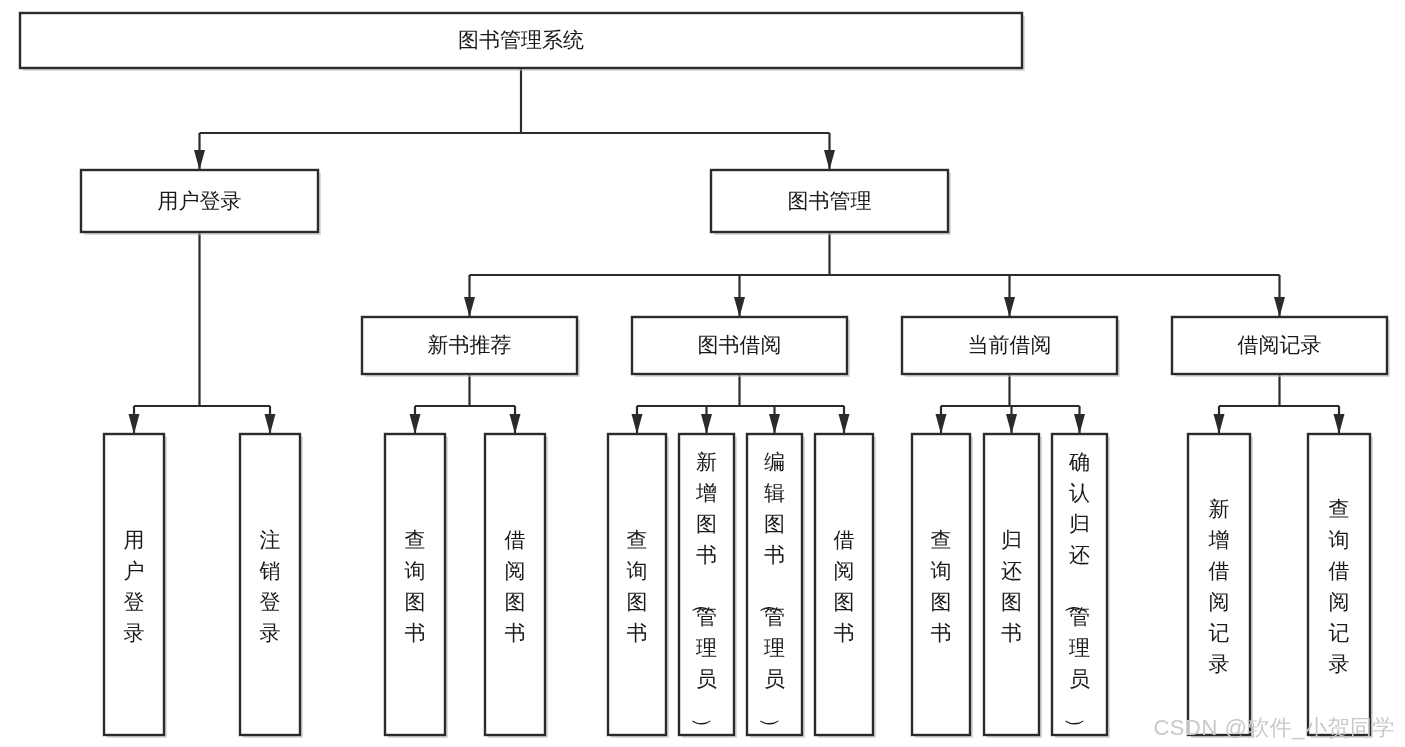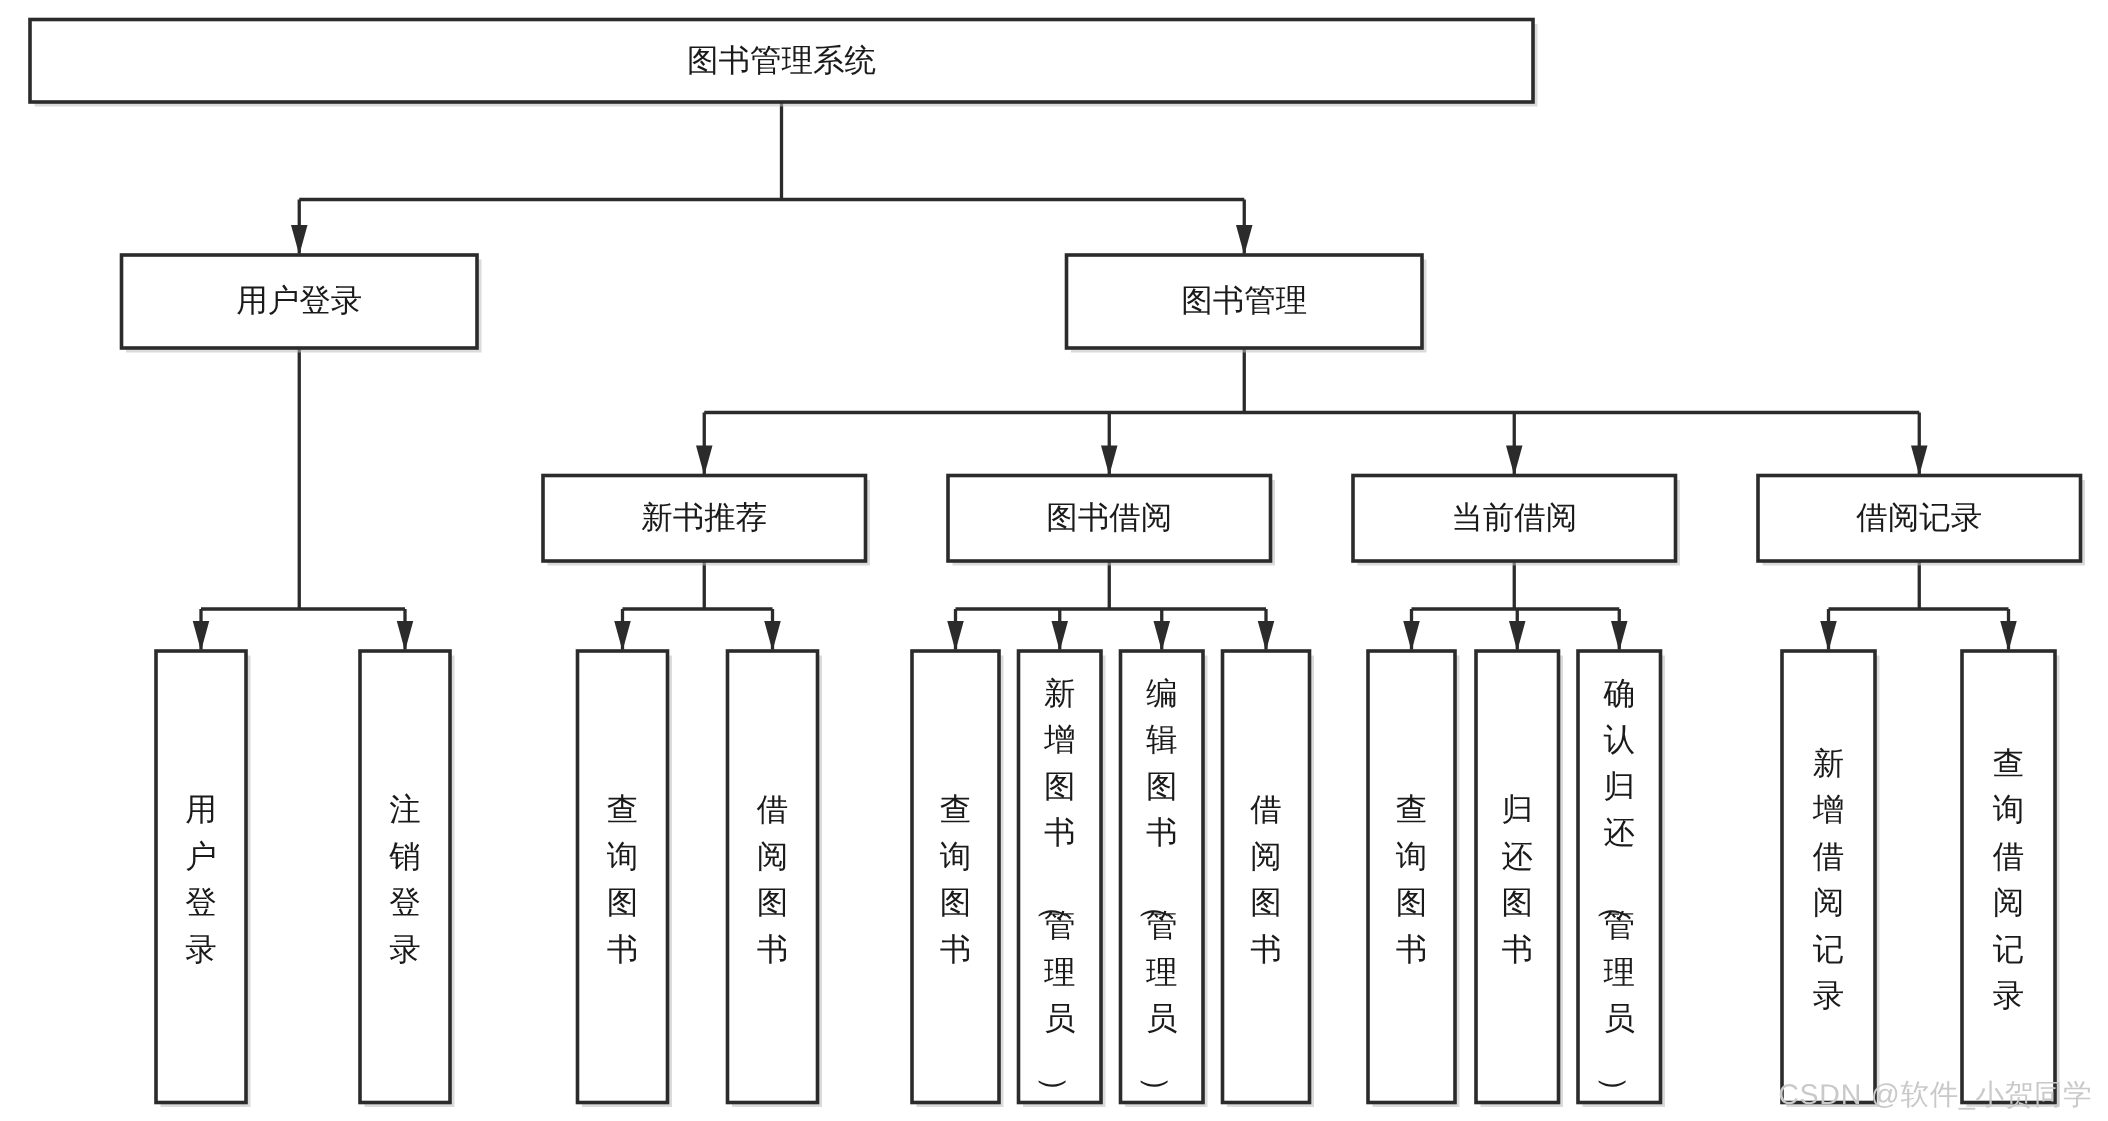--- a/index.html
+++ b/index.html
@@ -57,21 +57,21 @@
     font-family: "Liberation Sans", "DejaVu Sans", sans-serif;
     font-size: 21px;
     fill: #1a1a1a;
     text-anchor: middle;
   }
   .watermark {
     position: absolute;
     right: 10px;
     bottom: 4px;
     font-family: "Liberation Sans", "DejaVu Sans", sans-serif;
-    font-size: 19px;
+    font-size: 22px;
     color: #c9c9c9;
     white-space: nowrap;
     letter-spacing: 0.5px;
     user-select: none;
   }
 </style>
 </head>
 <body>
 
 <div id="diagram-root">

